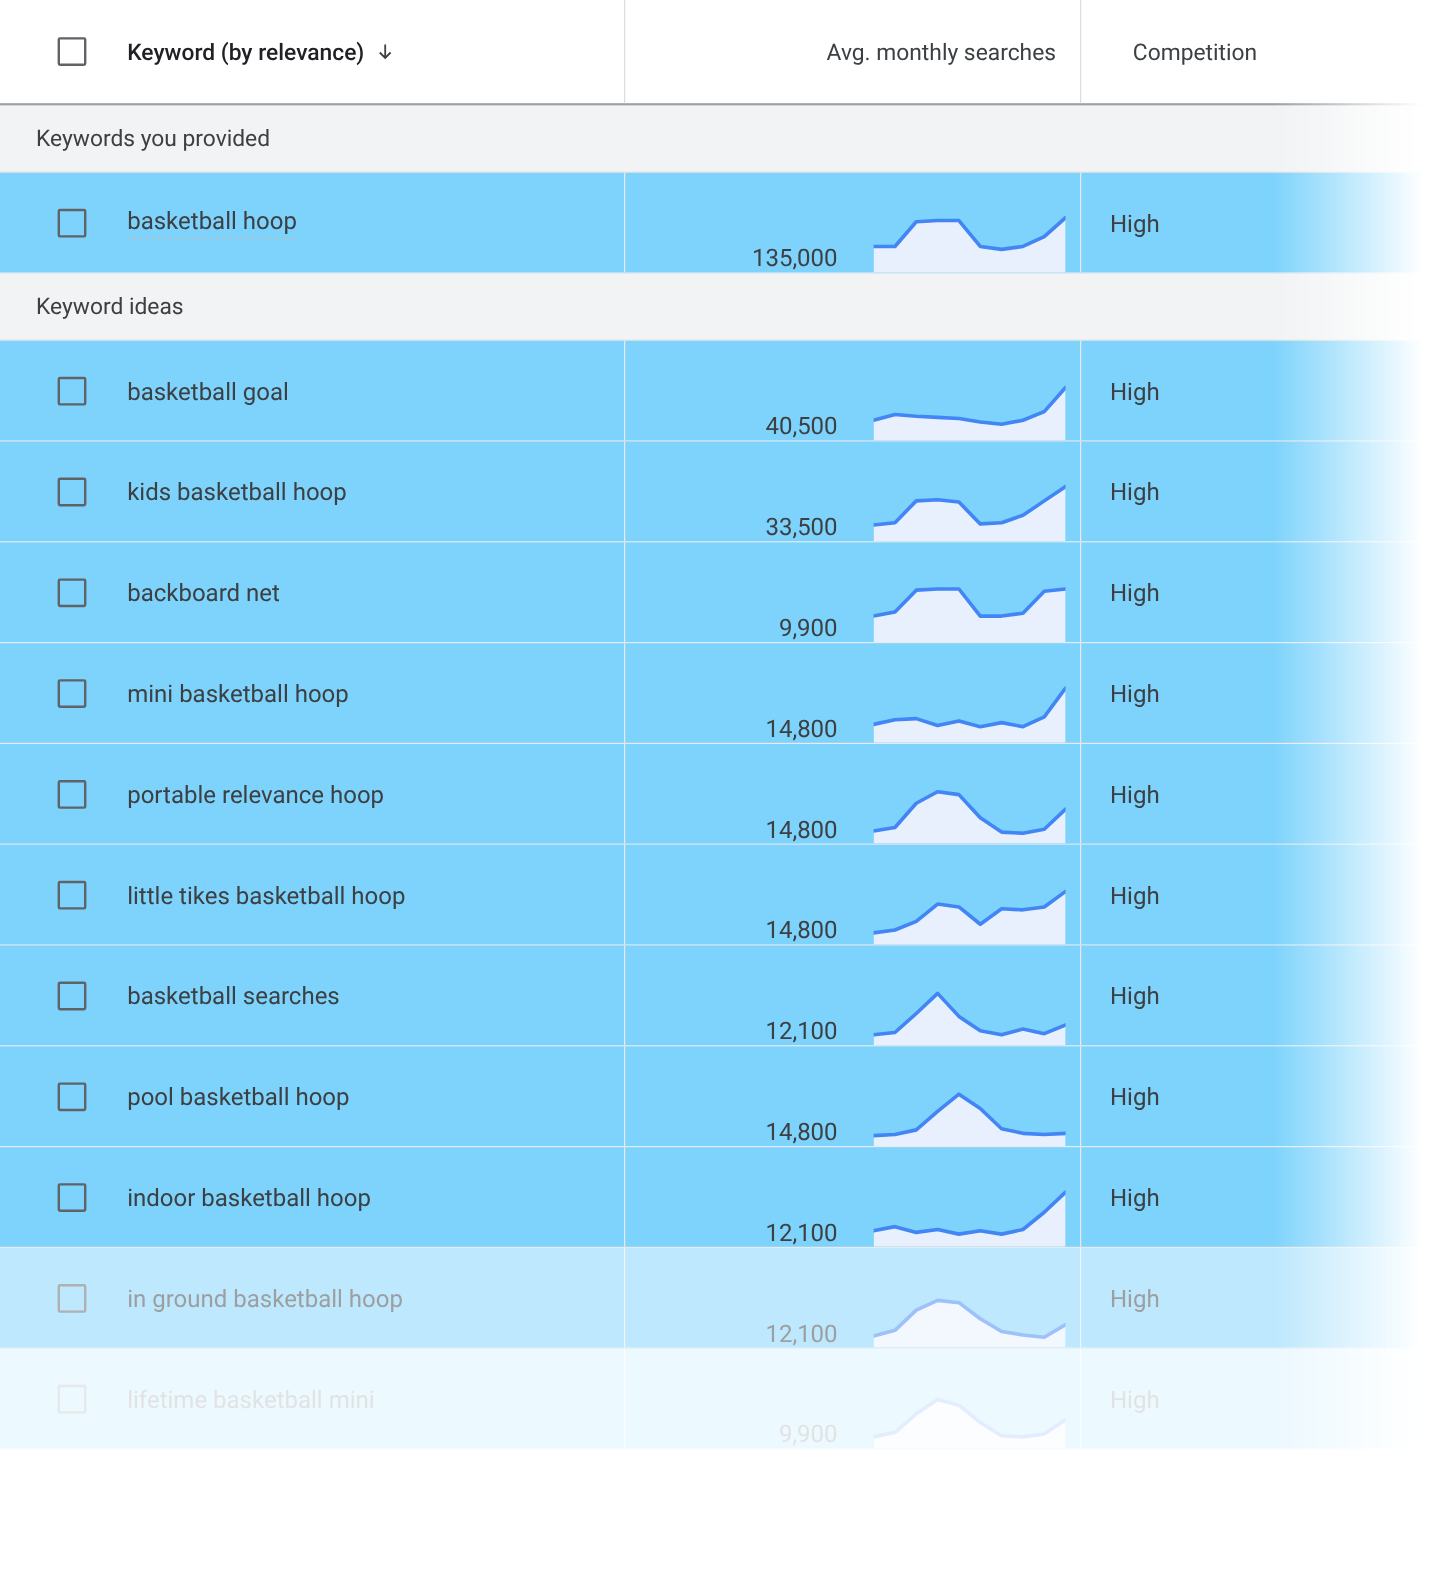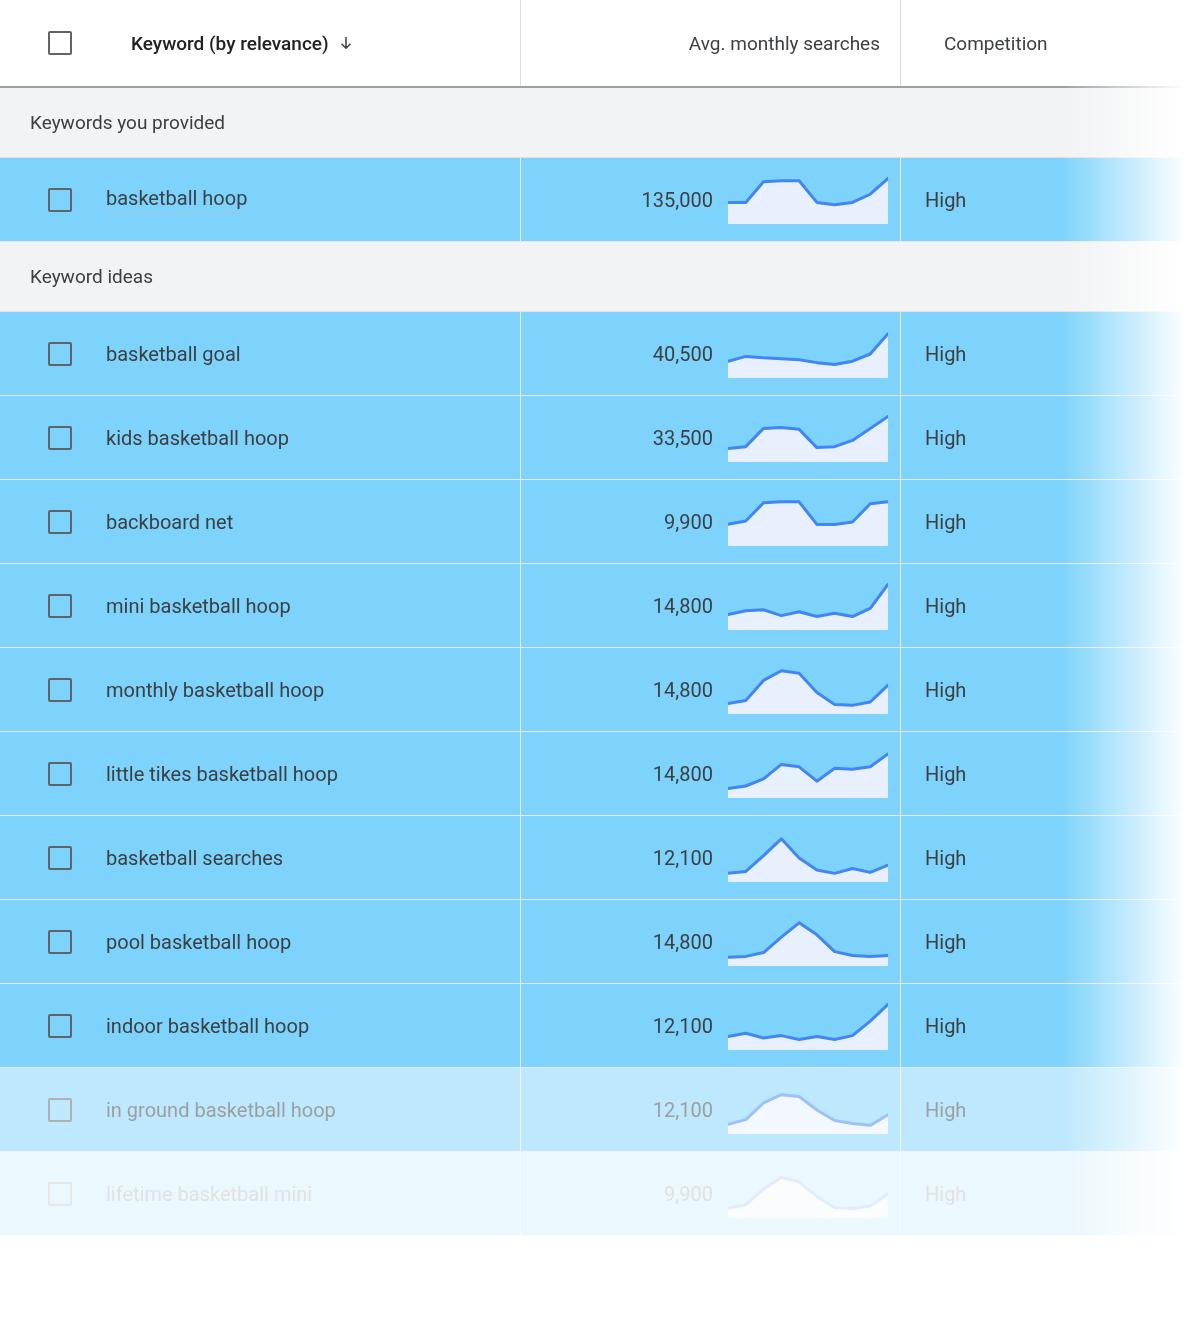--- a/index.html
+++ b/index.html
@@ -18,21 +18,20 @@
     height: 88px;
     border-bottom: 2px solid #9aa0a6;
   }
   .header-cell {
     display: flex;
     align-items: center;
     height: 100%;
     padding: 0 20px;
     color: #3c4043;
     font-size: 19px;
-    gap: 25px;
   }
   .header-cell.sep { border-left: 1px solid #dadce0; padding-left: 43px; }
   .header-cell.num { justify-content: flex-end; }
   .header-keyword {
     font-weight: 500;
     color: #202124;
     display: flex;
     align-items: center;
     gap: 8px;
   }
@@ -45,21 +44,21 @@
     width: 24px;
     height: 24px;
     border: 2.5px solid #5f6368;
     border-radius: 2px;
     margin-left: 28px;
     margin-right: 34px;
     flex-shrink: 0;
   }
   .section-header {
     background: #f1f3f4;
-    height: 70px;
+    height: 56px;
     display: flex;
     align-items: center;
     padding-left: 30px;
     font-size: 19px;
     color: #3c4043;
     border-bottom: 1px solid #e0e0e0;
   }
   .data-row {
     display: grid;
     grid-template-columns: 520px 380px 300px;
@@ -78,22 +77,23 @@
   .keyword-text {
     font-size: 20px;
     color: #3c4043;
   }
   .dashed-underline {
     border-bottom: 1px dashed #bdbdbd;
     padding-bottom: 2px;
   }
   .num-cell {
     justify-content: flex-end;
-    gap: 15px;
+    gap: 30px;
     padding-right: 12px;
+    align-items: flex-end;
   }
   .num-val {
     font-size: 20px;
     color: #3c4043;
     text-align: right;
   }
   .spark {
     width: 160px;
     height: 48px;
     flex-shrink: 0;
@@ -228,21 +228,21 @@
     <path d="M 0 32.64 L 17.77777777777778 28.799999999999997 L 35.55555555555556 27.839999999999996 L 53.33333333333333 33.599999999999994 L 71.11111111111111 29.759999999999998 L 88.88888888888889 34.56 L 106.66666666666666 31.200000000000003 L 124.44444444444444 34.56 L 142.22222222222223 26.400000000000002 L 160 2.4000000000000004" fill="none" stroke="#4285f4" stroke-width="3" stroke-linejoin="round" stroke-linecap="round"></path>
   </svg>
     </div>
     <div class="cell sep">
       <span class="comp-text">High</span>
     </div>
   </div>
       <div class="data-row">
     <div class="cell">
       <span class="checkbox"></span>
-      <span class="keyword-text">monthly basketball hoop</span>
+      <span class="keyword-text">portable relevance hoop</span>
     </div>
     <div class="cell sep num-cell">
       <span class="num-val">14,800</span>
       <svg class="spark" viewBox="0 0 160 48" preserveAspectRatio="none">
     <path d="M 0 37.44 L 17.77777777777778 34.56 L 35.55555555555556 14.399999999999999 L 53.33333333333333 4.800000000000001 L 71.11111111111111 7.199999999999999 L 88.88888888888889 26.400000000000002 L 106.66666666666666 38.400000000000006 L 124.44444444444444 39.36 L 142.22222222222223 36 L 160 19.200000000000003 L 160 48 L 0 48 Z" fill="#e8f0fe"></path>
     <path d="M 0 37.44 L 17.77777777777778 34.56 L 35.55555555555556 14.399999999999999 L 53.33333333333333 4.800000000000001 L 71.11111111111111 7.199999999999999 L 88.88888888888889 26.400000000000002 L 106.66666666666666 38.400000000000006 L 124.44444444444444 39.36 L 142.22222222222223 36 L 160 19.200000000000003" fill="none" stroke="#4285f4" stroke-width="3" stroke-linejoin="round" stroke-linecap="round"></path>
   </svg>
     </div>
     <div class="cell sep">
       <span class="comp-text">High</span>

